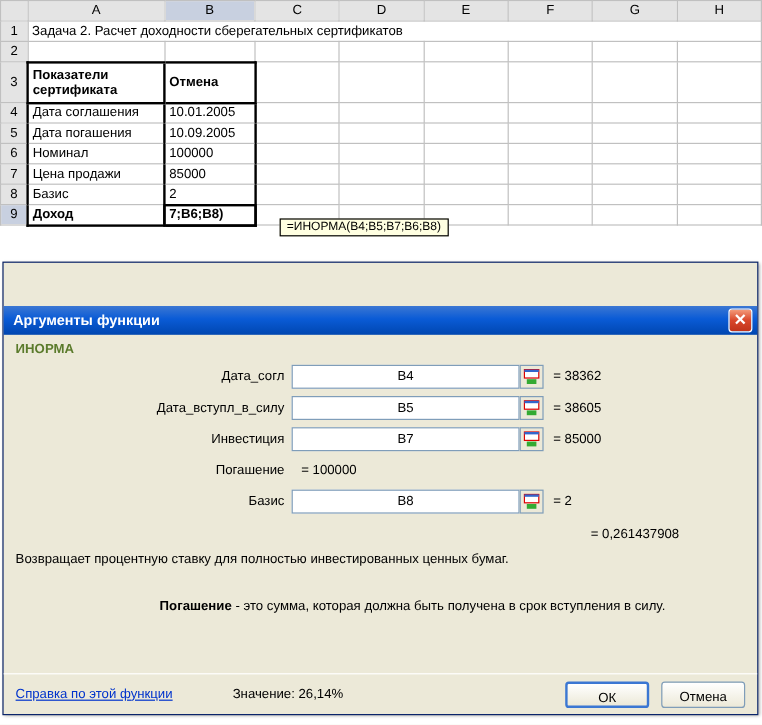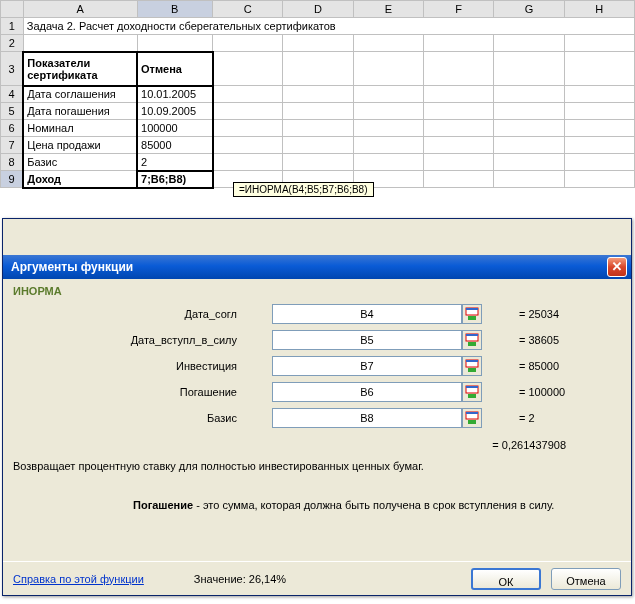--- a/index.html
+++ b/index.html
@@ -120,21 +120,20 @@
     margin-bottom: 6px;
   }
   .args {
     margin-left: 10px;
   }
   .argrow {
     display: flex;
     align-items: center;
     margin-bottom: 4px;
     height: 22px;
-    gap: 29px;
   }
   .arglabel {
     width: 220px;
     text-align: right;
     padding-right: 6px;
     font-size: 11px;
   }
   .arginput-wrap {
     display: flex;
     align-items: center;
@@ -358,21 +357,21 @@
         <div class="arginput-wrap">
           <input class="arginput" value="B4" style="">
           <div class="refbtn">
             <svg viewBox="0 0 14 14">
                 <rect x="1" y="1" width="12" height="7" fill="#fff" stroke="#d00"></rect>
                 <rect x="1" y="1" width="12" height="2" fill="#36c"></rect>
                 <rect x="3" y="9" width="8" height="4" fill="#3a3"></rect>
               </svg>
           </div>
         </div>
-        <div class="argres">= 25034</div>
+        <div class="argres">= 38362</div>
       </div>
 
       <div class="argrow">
         <div class="arglabel">Дата_вступл_в_силу</div>
         <div class="arginput-wrap">
           <input class="arginput" value="B5" style="">
           <div class="refbtn">
             <svg viewBox="0 0 14 14">
                 <rect x="1" y="1" width="12" height="7" fill="#fff" stroke="#d00"></rect>
                 <rect x="1" y="1" width="12" height="2" fill="#36c"></rect>
@@ -393,30 +392,20 @@
                 <rect x="1" y="1" width="12" height="2" fill="#36c"></rect>
                 <rect x="3" y="9" width="8" height="4" fill="#3a3"></rect>
               </svg>
           </div>
         </div>
         <div class="argres">= 85000</div>
       </div>
 
       <div class="argrow">
         <div class="arglabel">Погашение</div>
-        <div class="arginput-wrap">
-          <input class="arginput" value="B6" style="">
-          <div class="refbtn">
-            <svg viewBox="0 0 14 14">
-                <rect x="1" y="1" width="12" height="7" fill="#fff" stroke="#d00"></rect>
-                <rect x="1" y="1" width="12" height="2" fill="#36c"></rect>
-                <rect x="3" y="9" width="8" height="4" fill="#3a3"></rect>
-              </svg>
-          </div>
-        </div>
         <div class="argres">= 100000</div>
       </div>
 
       <div class="argrow">
         <div class="arglabel">Базис</div>
         <div class="arginput-wrap">
           <input class="arginput" value="B8" style="">
           <div class="refbtn">
             <svg viewBox="0 0 14 14">
                 <rect x="1" y="1" width="12" height="7" fill="#fff" stroke="#d00"></rect>

